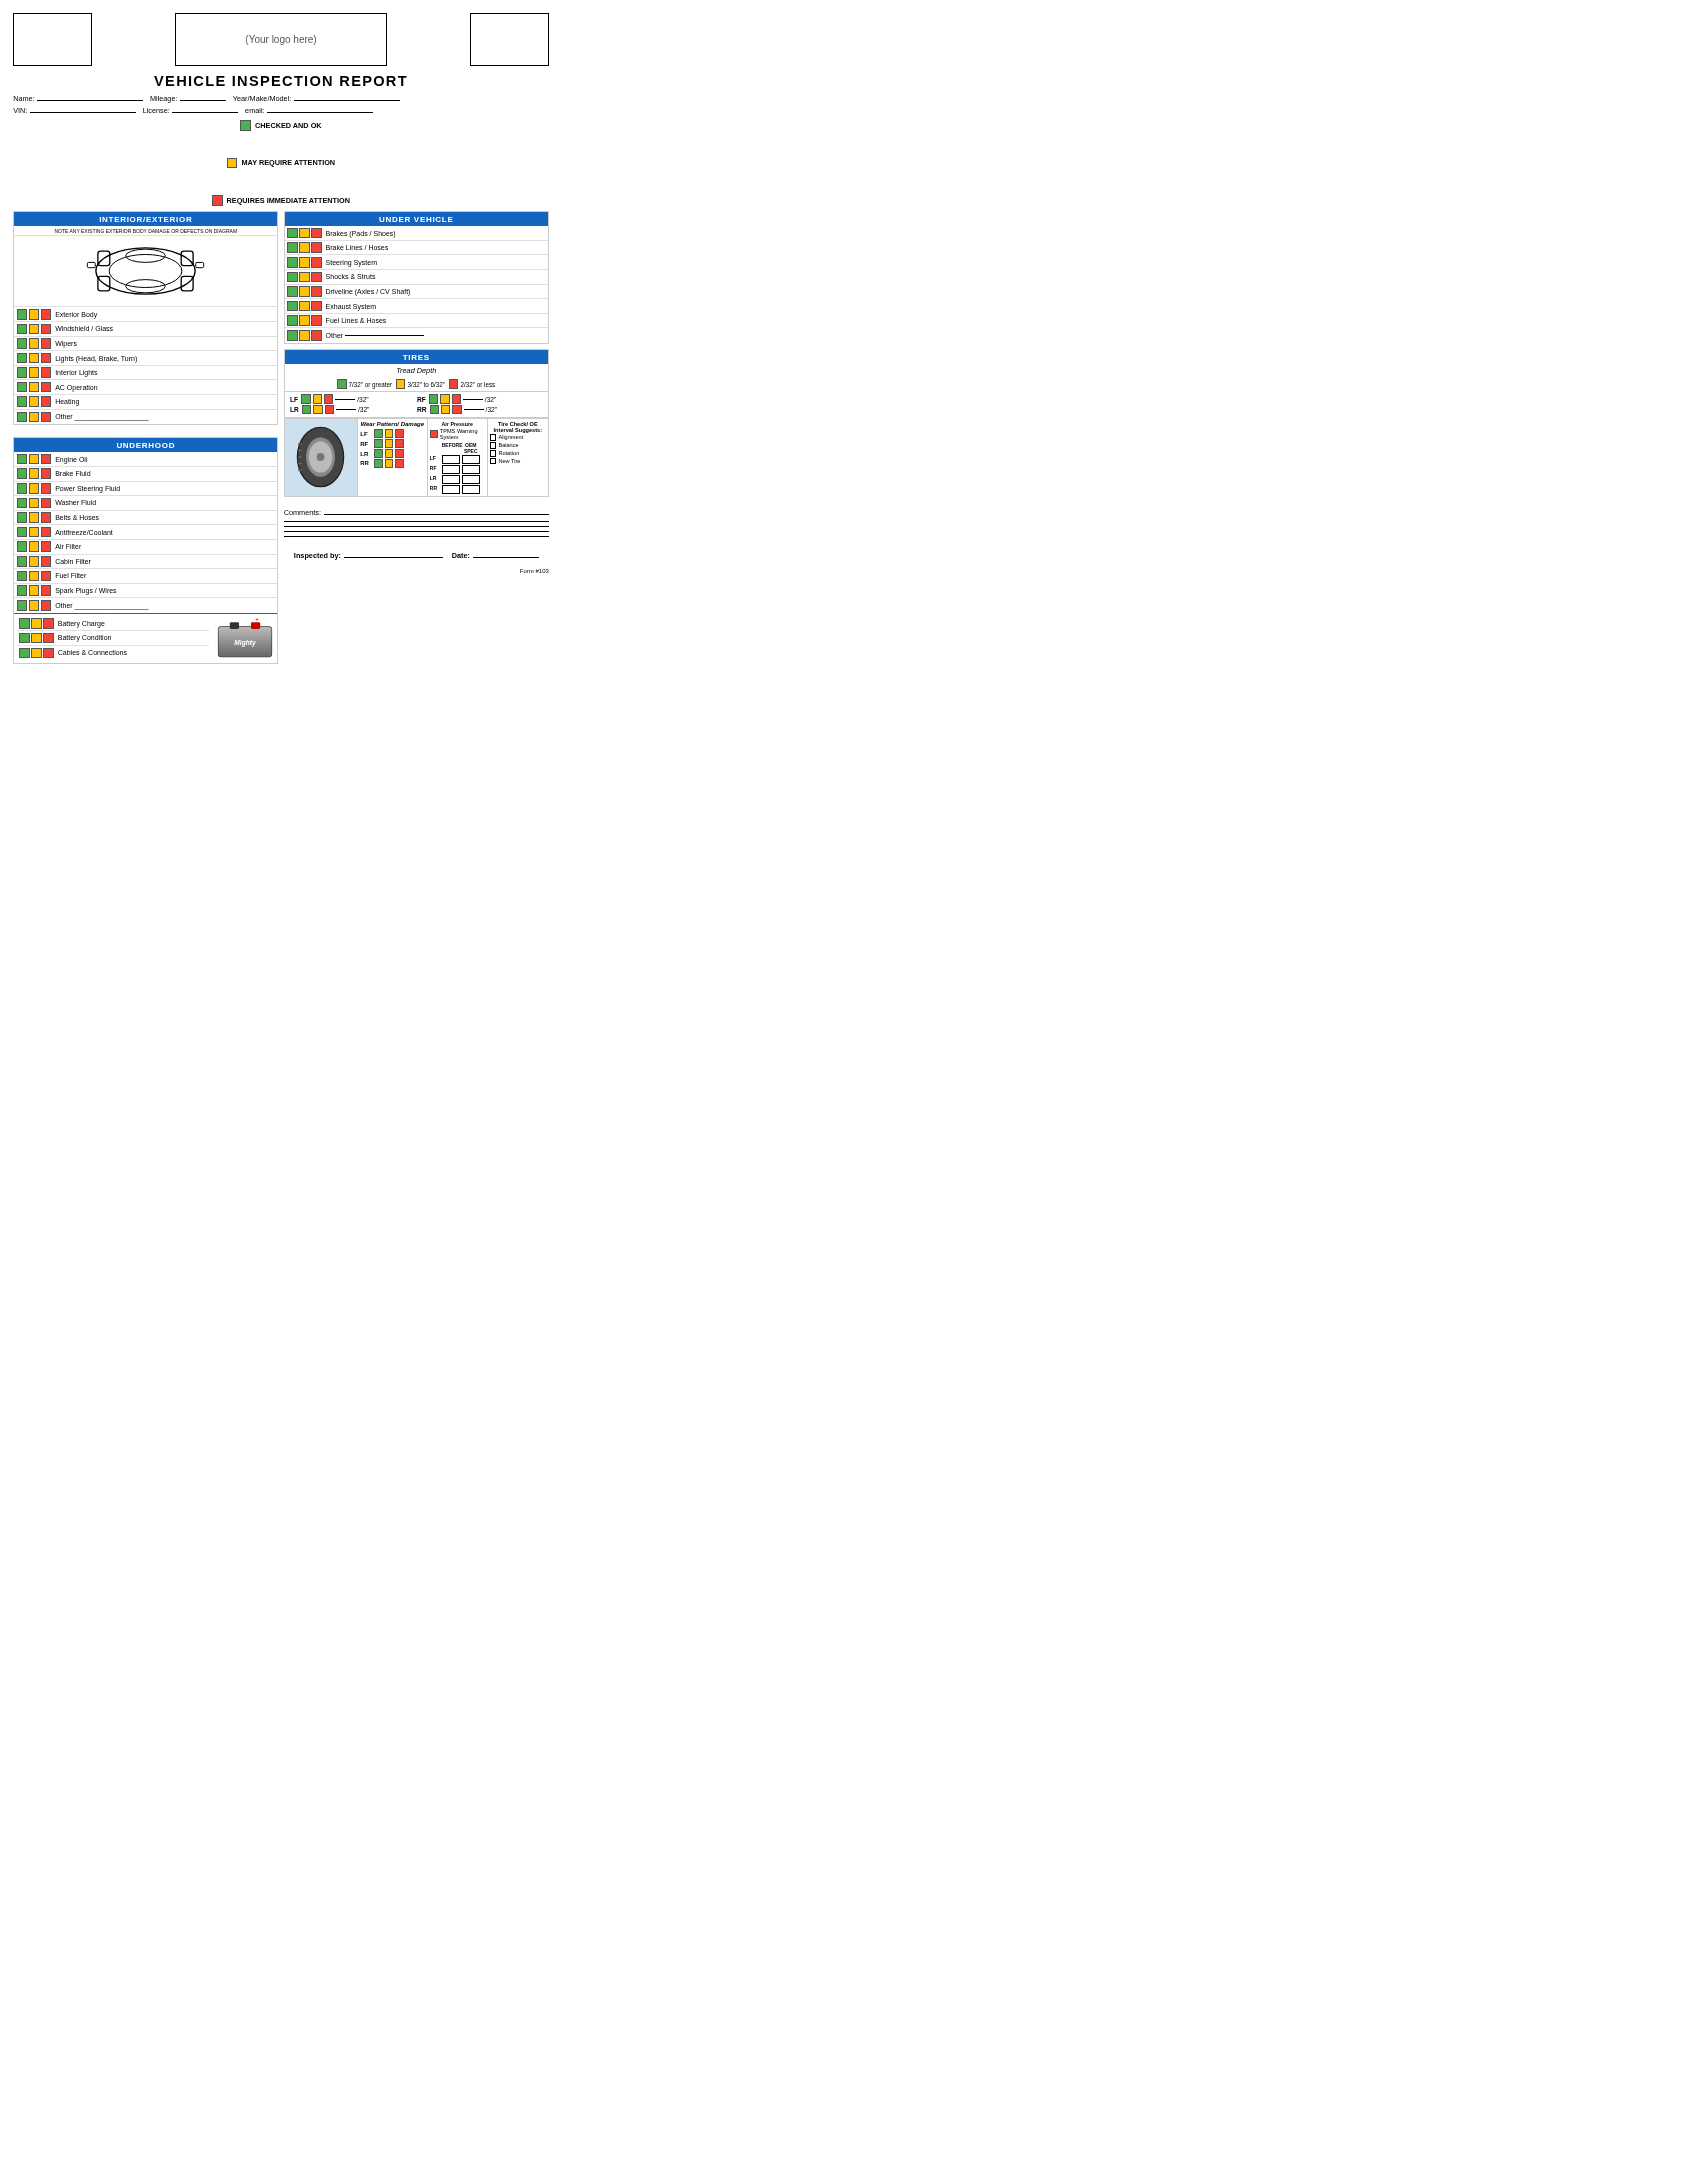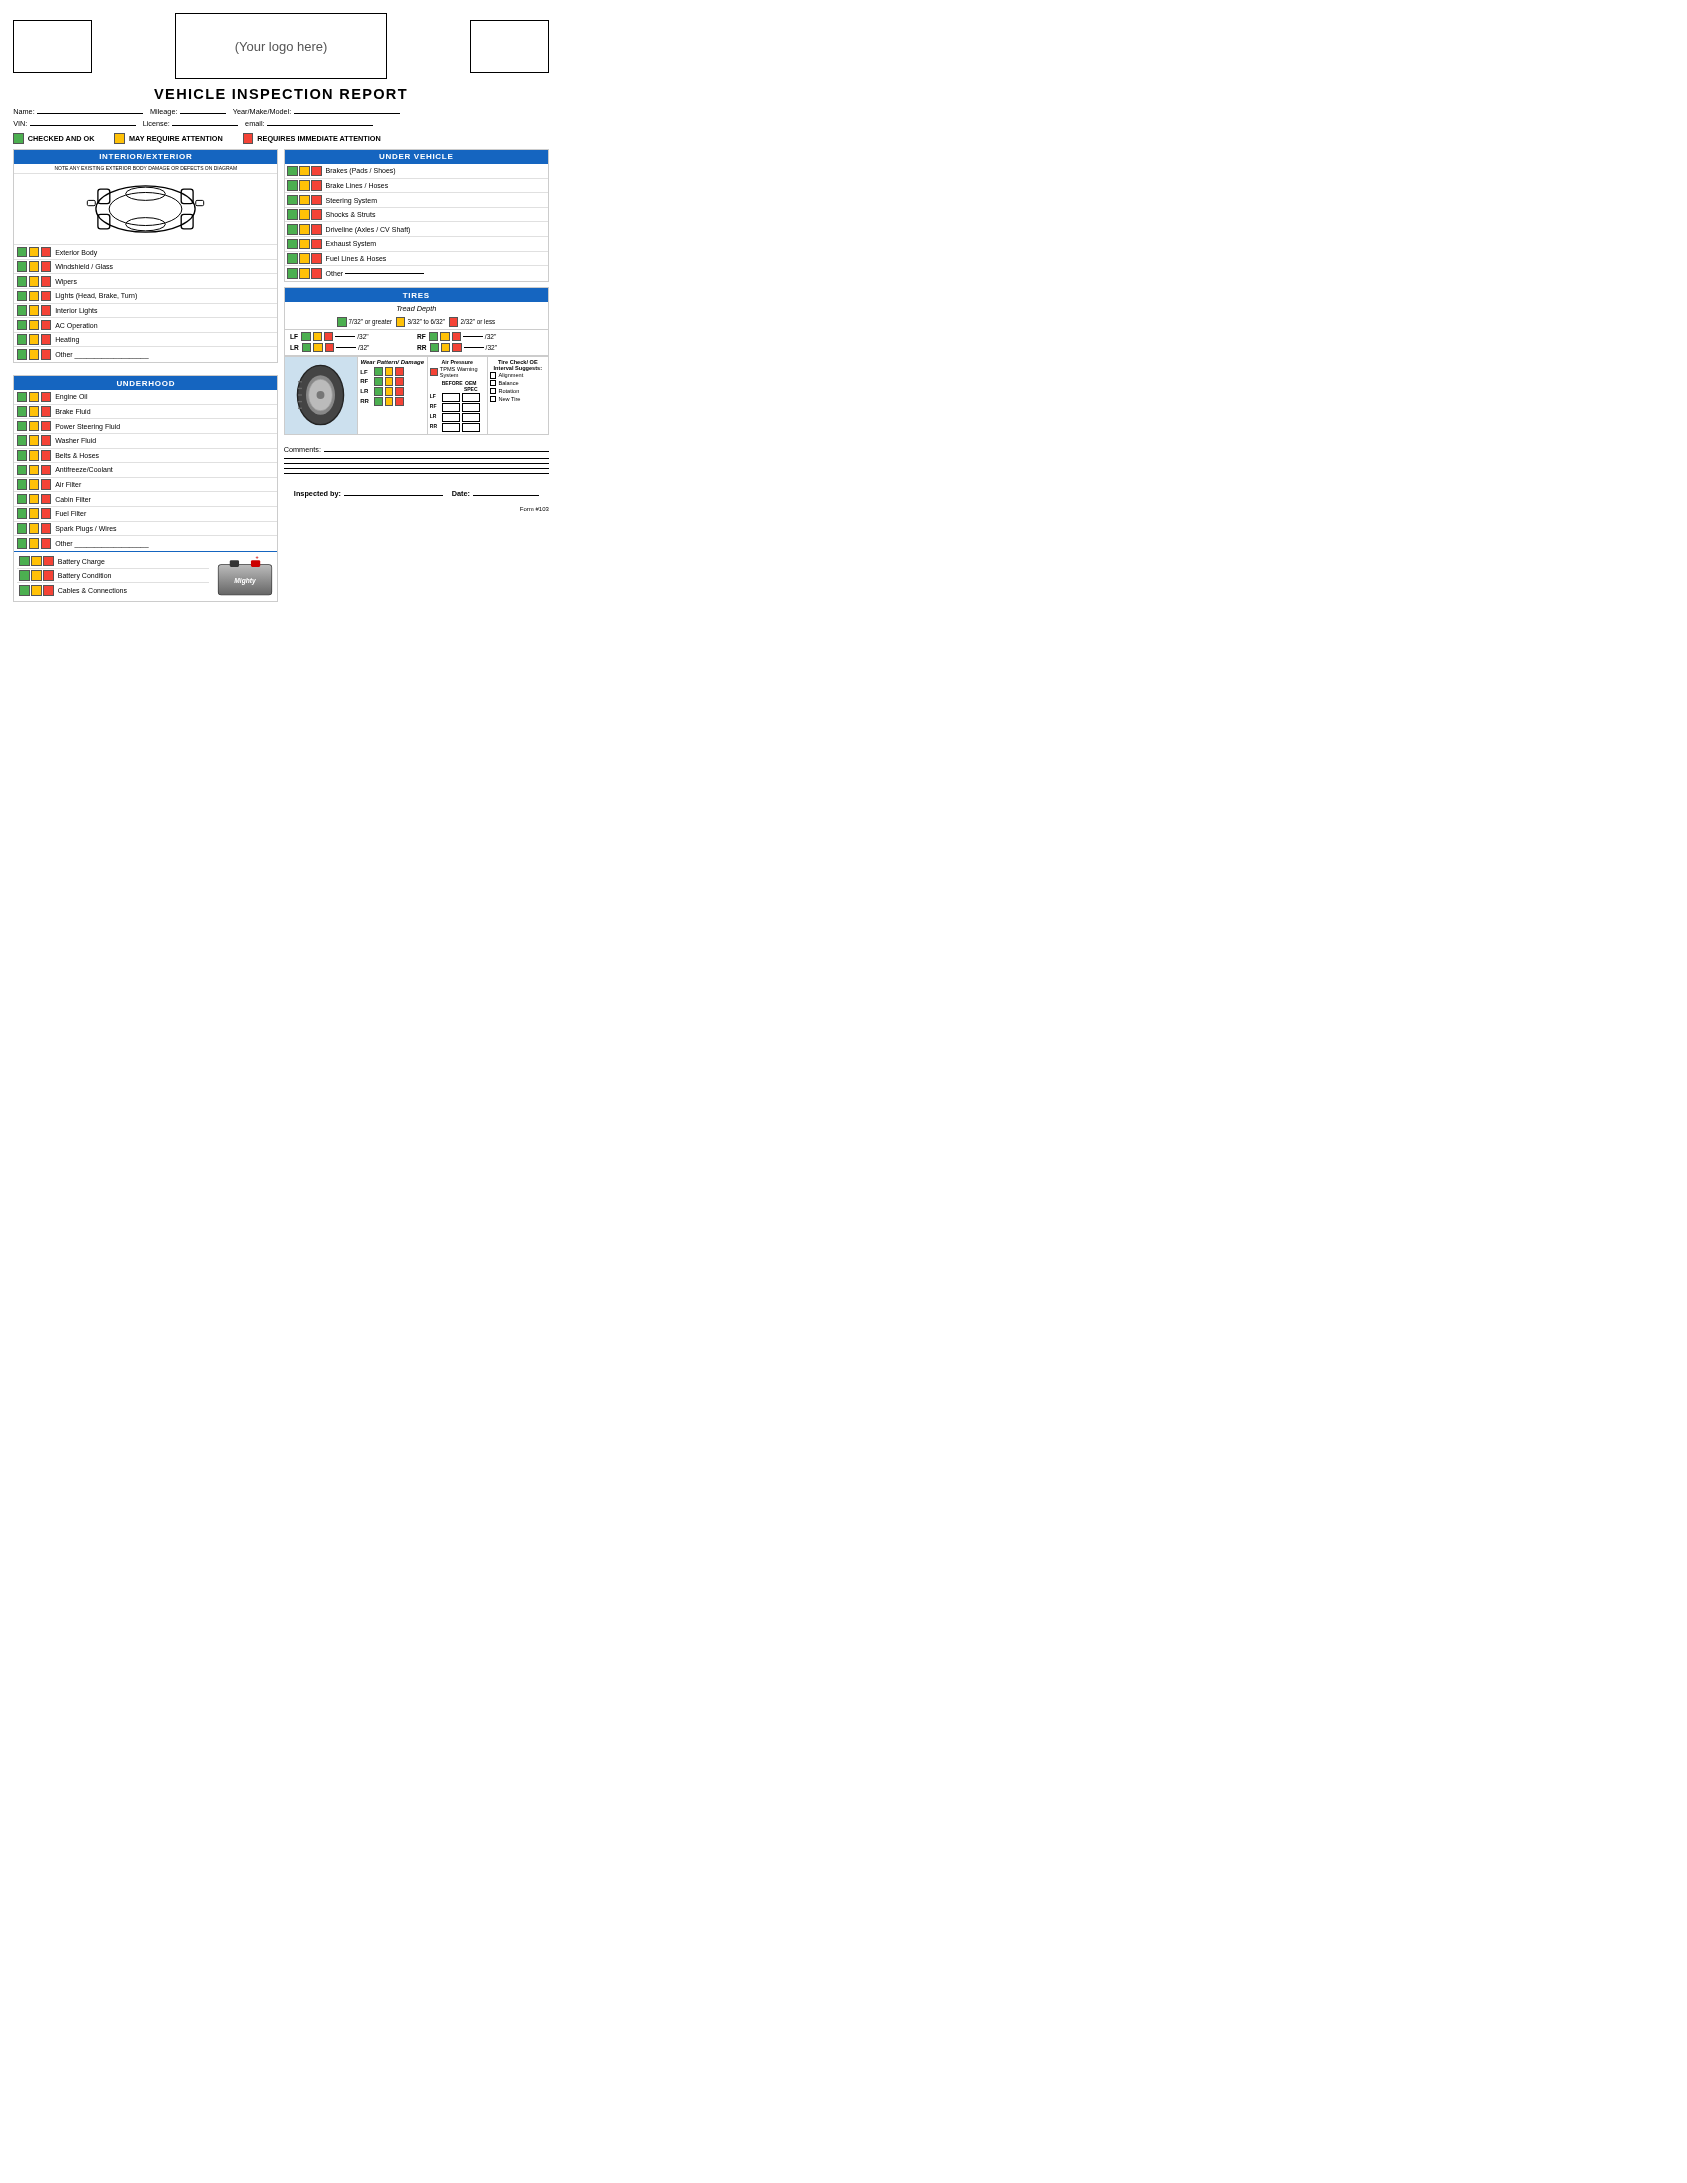--- a/index.html
+++ b/index.html
@@ -21,25 +21,25 @@
       margin-bottom: 6.6px;
     }
     .header-box {
       border: 1.3px solid #000;
       width: 79px;
       height: 53px;
     }
     .header-logo {
       border: 1.3px solid #000;
       width: 212px;
-      height: 66px;
+      height: 53px;
       display: flex;
       align-items: center;
       justify-content: center;
-      font-size: 13px;
+      font-size: 10px;
       color: #555;
     }
 
     
     .main-title {
       text-align: center;
       font-size: 14.6px;
       font-weight: bold;
       letter-spacing: 1.3px;
       margin: 6.6px 0 5.3px 0;
@@ -66,22 +66,23 @@
       margin: 0 2.6px;
     }
     .form-line-lg { min-width: 106px; }
     .form-line-md { min-width: 66px; }
     .form-line-sm { min-width: 46px; }
 
     
     .legend {
       display: flex;
       align-items: center;
-      gap: 20px;
+      gap: 27px;
       margin: 5.3px 0;
+      flex-direction: column;
     }
     .legend-item {
       display: flex;
       align-items: center;
       gap: 4px;
       font-weight: bold;
       font-size: 7.3px;
     }
     .legend-box {
       width: 14.6px;

